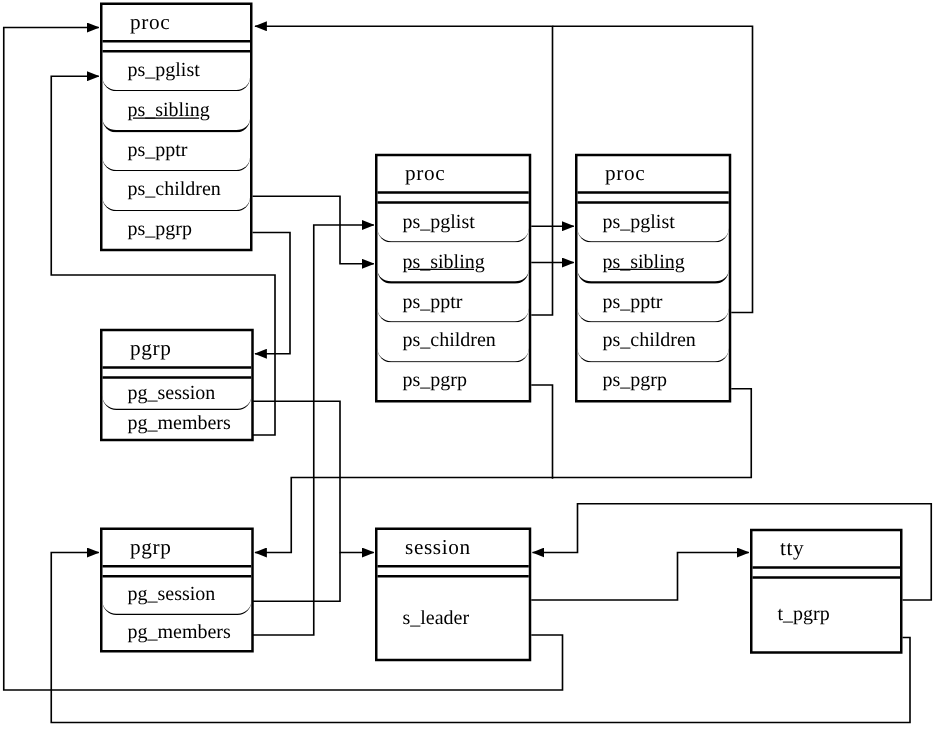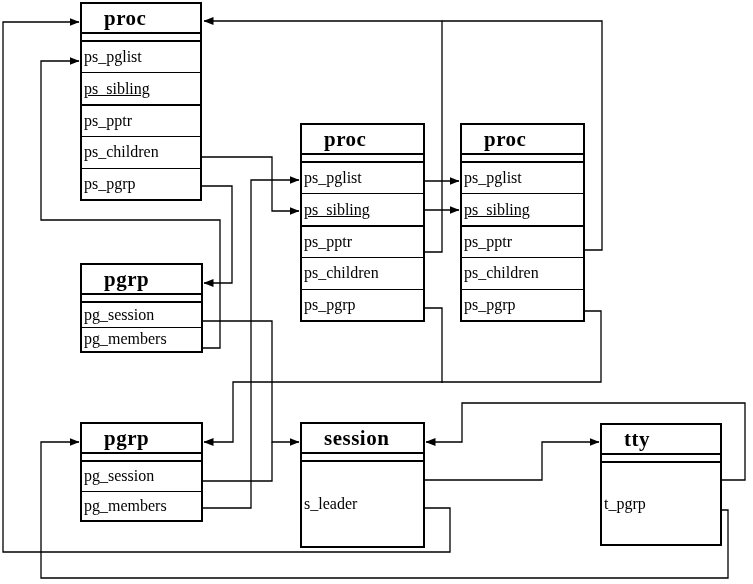--- a/index.html
+++ b/index.html
@@ -6,28 +6,28 @@
   #diagram-canvas{
     position:relative;width:753px;height:584px;background:#ffffff;overflow:hidden;
     font-family:"Liberation Serif","DejaVu Serif",serif;color:#000;
   }
   .struct-box{
     position:absolute;box-sizing:border-box;background:#ffffff;
     border:2.5px solid #000;display:flex;flex-direction:column;z-index:2;
   }
   .struct-title{
     box-sizing:border-box;height:30px;flex:0 0 30px;border-bottom:2px solid #000;
-    font-size:21px;line-height:28px;padding-left:22px;letter-spacing:.5px;font-weight:bold;
+    font-size:17px;line-height:28px;padding-left:22px;letter-spacing:.5px;
   }
   .struct-band{
     box-sizing:border-box;height:8px;flex:0 0 8px;border-bottom:2.5px solid #000;
   }
   .struct-field{
     box-sizing:border-box;flex:1 1 auto;border-bottom:1.3px solid #000;
-    font-size:16px;display:flex;align-items:center;padding-left:2px;
+    font-size:16px;display:flex;align-items:center;padding-left:20px;border-radius:11px;
   }
   .struct-field:last-child{border-bottom:none;}
   .struct-field.group-end{border-bottom:2.5px solid #000;text-decoration:underline;}
   #wire-layer{position:absolute;left:0;top:0;z-index:5;pointer-events:none;}
   #wire-layer polyline{fill:none;stroke:#000;stroke-width:1.3px;}
 </style>
 </head>
 <body>
 
 <div id="diagram-canvas" style="background: rgb(255, 255, 255);">
@@ -86,23 +86,23 @@
       <div class="struct-band"></div>
       <div class="struct-field">pg_session</div>
       <div class="struct-field">pg_members</div>
     </div>
     <div class="struct-box" style="left: 80px; top: 422px; width: 123px; height: 100px;">
       <div class="struct-title">pgrp</div>
       <div class="struct-band"></div>
       <div class="struct-field">pg_session</div>
       <div class="struct-field">pg_members</div>
     </div>
-    <div class="struct-box" style="left: 300px; top: 422px; width: 125px; height: 126px;">
+    <div class="struct-box" style="left: 300px; top: 422px; width: 125px; height: 107px;">
       <div class="struct-title">session</div>
       <div class="struct-band"></div>
       <div class="struct-field">s_leader</div>
     </div>
-    <div class="struct-box" style="left: 600px; top: 423px; width: 122px; height: 123px;">
+    <div class="struct-box" style="left: 600px; top: 423px; width: 122px; height: 100px;">
       <div class="struct-title">tty</div>
       <div class="struct-band"></div>
       <div class="struct-field">t_pgrp</div>
     </div>
   </div>
 
 </body></html>

